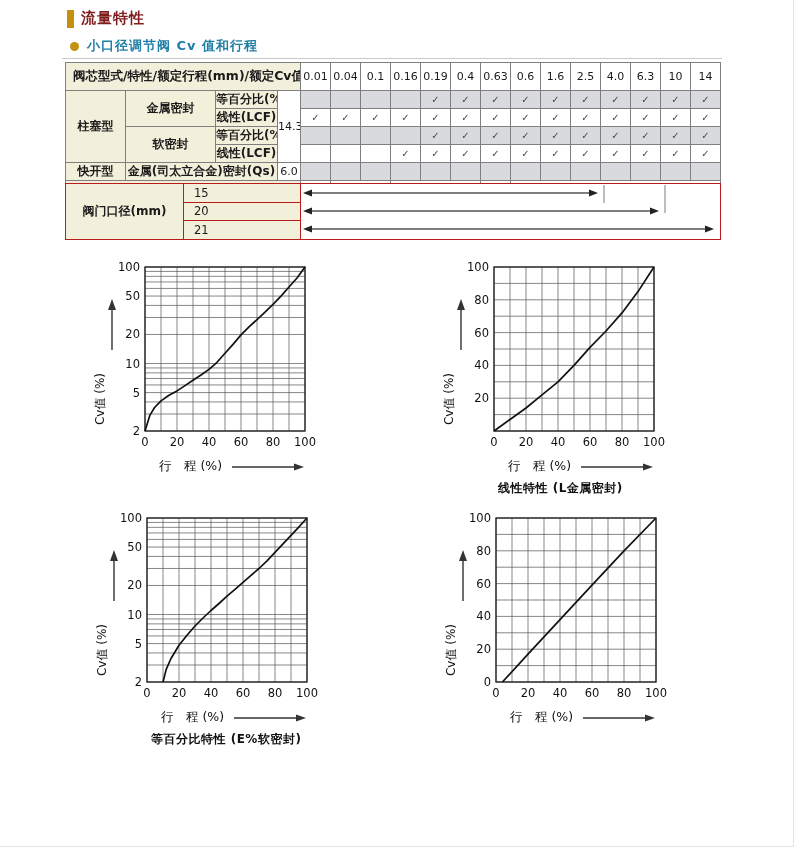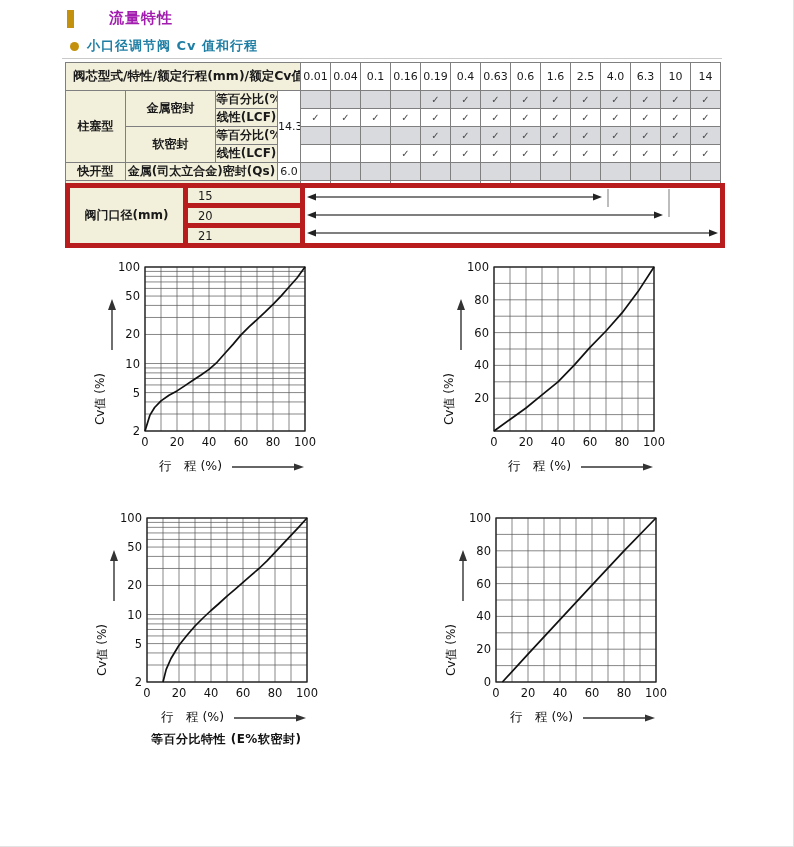--- a/index.html
+++ b/index.html
@@ -5,39 +5,39 @@
   html,body{margin:0;padding:0;}
   body{
     width:794px;height:847px;position:relative;background:#ffffff;
     font-family:"DejaVu Sans","Liberation Sans",sans-serif;color:#1a1a1a;
     border-right:1px solid #e3e3e3;border-bottom:1px solid #e3e3e3;box-sizing:border-box;
     overflow:hidden;
   }
   
   .title-row{position:absolute;left:67px;top:9px;display:flex;align-items:center;}
   .title-bar{width:7px;height:18px;background:#c3910e;margin-right:7px;}
-  .title-text{font-size:15px;font-weight:bold;color:#a21caf;letter-spacing:1px;margin-left:28px;}
+  .title-text{font-size:15px;font-weight:bold;color:#7f1d1d;letter-spacing:1px;}
   .subtitle-row{position:absolute;left:70px;top:37px;display:flex;align-items:center;}
   .bullet{width:9px;height:9px;border-radius:50%;background:#c3910e;margin-right:8px;}
   .subtitle-text{font-size:13px;font-weight:bold;color:#1f7ea4;letter-spacing:1px;}
   .rule{position:absolute;left:62px;top:58px;width:660px;height:0;border-top:1px solid #c9c9c9;}
   
   table.spec{position:absolute;left:65px;top:62px;border-collapse:collapse;table-layout:fixed;
     width:655px;font-size:12px;}
   table.spec td{border:1px solid #7f7f7f;padding:0;text-align:center;overflow:hidden;white-space:nowrap;}
   table.spec .lab{background:#f2efdb;font-weight:bold;font-size:12px;}
   table.spec .hdrlab{background:#f2efdb;font-weight:bold;font-size:12.5px;text-align:left;padding-left:7px;}
   table.spec .num{background:#ffffff;font-weight:normal;font-size:11px;margin-left:22px;}
   table.spec .ck{background:#ffffff;font-size:10px;color:#4a4a4a;}
   table.spec tr.shade .ck{background:#d9dade;}
   table.spec .val{background:#ffffff;font-size:11px;}
   table.spec .leftpad{text-align:left;padding-left:6px;}
   table.bore{position:absolute;left:65px;top:183px;border-collapse:collapse;table-layout:fixed;
     width:655px;font-size:12px;}
-  table.bore td{border:5px solid #b91c1c;padding:0;overflow:hidden;}
+  table.bore td{border:1px solid #b91c1c;padding:0;overflow:hidden;}
   table.bore .lab{background:#f2efdb;font-weight:bold;text-align:center;}
   table.bore .size{background:#f2efdb;text-align:left;padding-left:10px;font-size:11.5px;}
   table.bore .arrows{background:#ffffff;vertical-align:top;}
   
   .chart{position:absolute;width:260px;}
   .chart svg{display:block;}
   .xtitle{display:flex;align-items:center;margin-top:5px;margin-left:72px;font-size:12.5px;color:#111;}
   .xtitle .harrow{margin-left:10px;}
   .caption{margin-top:5px;margin-left:62px;font-size:12px;font-weight:bold;color:#111;letter-spacing:0.5px;}
 </style>
@@ -329,20 +329,21 @@
       <polygon points="25,42 21,53 29,53" fill="#333"></polygon>
       <text x="17" y="142" text-anchor="middle" font-size="12" fill="#111" transform="rotate(-90 17 142)">Cv值 (%)</text>
     </svg>
   <div class="xtitle">
     <span>行　程 (%)</span>
     <svg class="harrow" width="72" height="10">
       <line x1="0" y1="5" x2="64" y2="5" stroke="#333" stroke-width="1.4"></line>
         <polygon points="72,5 62,1.5 62,8.5" fill="#333"></polygon>
     </svg>
   </div>
+  <div class="caption">线性特性 (L金属密封)</div>
 </div>
 
 <div class="chart" style="left:89px;top:508px">
   <svg width="250" height="196">
       <line x1="58" y1="10" x2="58" y2="174" stroke="#555" stroke-width="0.7"></line>
       <line x1="74" y1="10" x2="74" y2="174" stroke="#555" stroke-width="0.7"></line>
       <line x1="90" y1="10" x2="90" y2="174" stroke="#555" stroke-width="0.7"></line>
       <line x1="106" y1="10" x2="106" y2="174" stroke="#555" stroke-width="0.7"></line>
       <line x1="122" y1="10" x2="122" y2="174" stroke="#555" stroke-width="0.7"></line>
       <line x1="138" y1="10" x2="138" y2="174" stroke="#555" stroke-width="0.7"></line>

